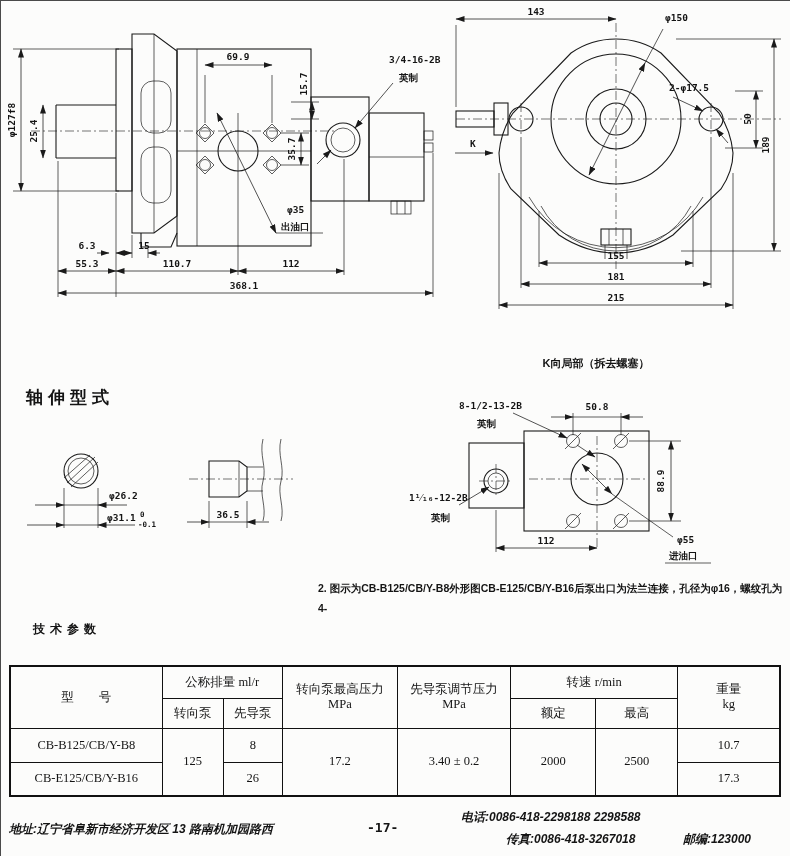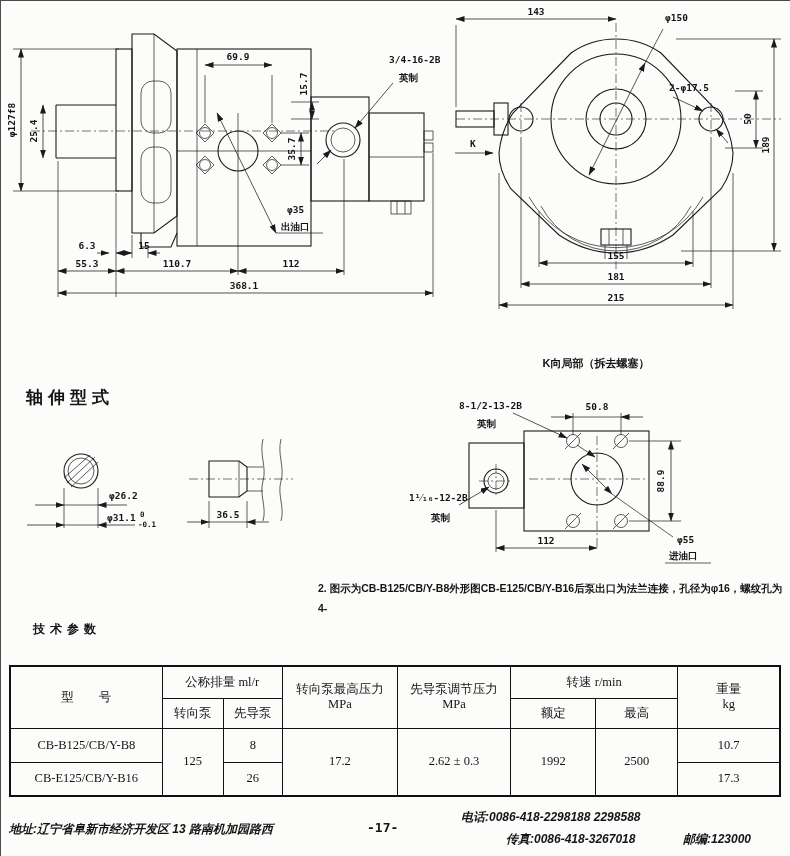--- a/index.html
+++ b/index.html
@@ -330,22 +330,22 @@
       <th>转向泵</th>
       <th>先导泵</th>
       <th>额定</th>
       <th>最高</th>
     </tr>
     <tr class="dr">
       <td>CB-B125/CB/Y-B8</td>
       <td rowspan="2">125</td>
       <td>8</td>
       <td rowspan="2">17.2</td>
-      <td rowspan="2">2.62 ± 0.3</td>
-      <td rowspan="2">1992</td>
+      <td rowspan="2">3.40 ± 0.2</td>
+      <td rowspan="2">2000</td>
       <td rowspan="2">2500</td>
       <td>10.7</td>
     </tr>
     <tr class="dr">
       <td>CB-E125/CB/Y-B16</td>
       <td>26</td>
       <td>17.3</td>
     </tr>
   </tbody>
     </table>

